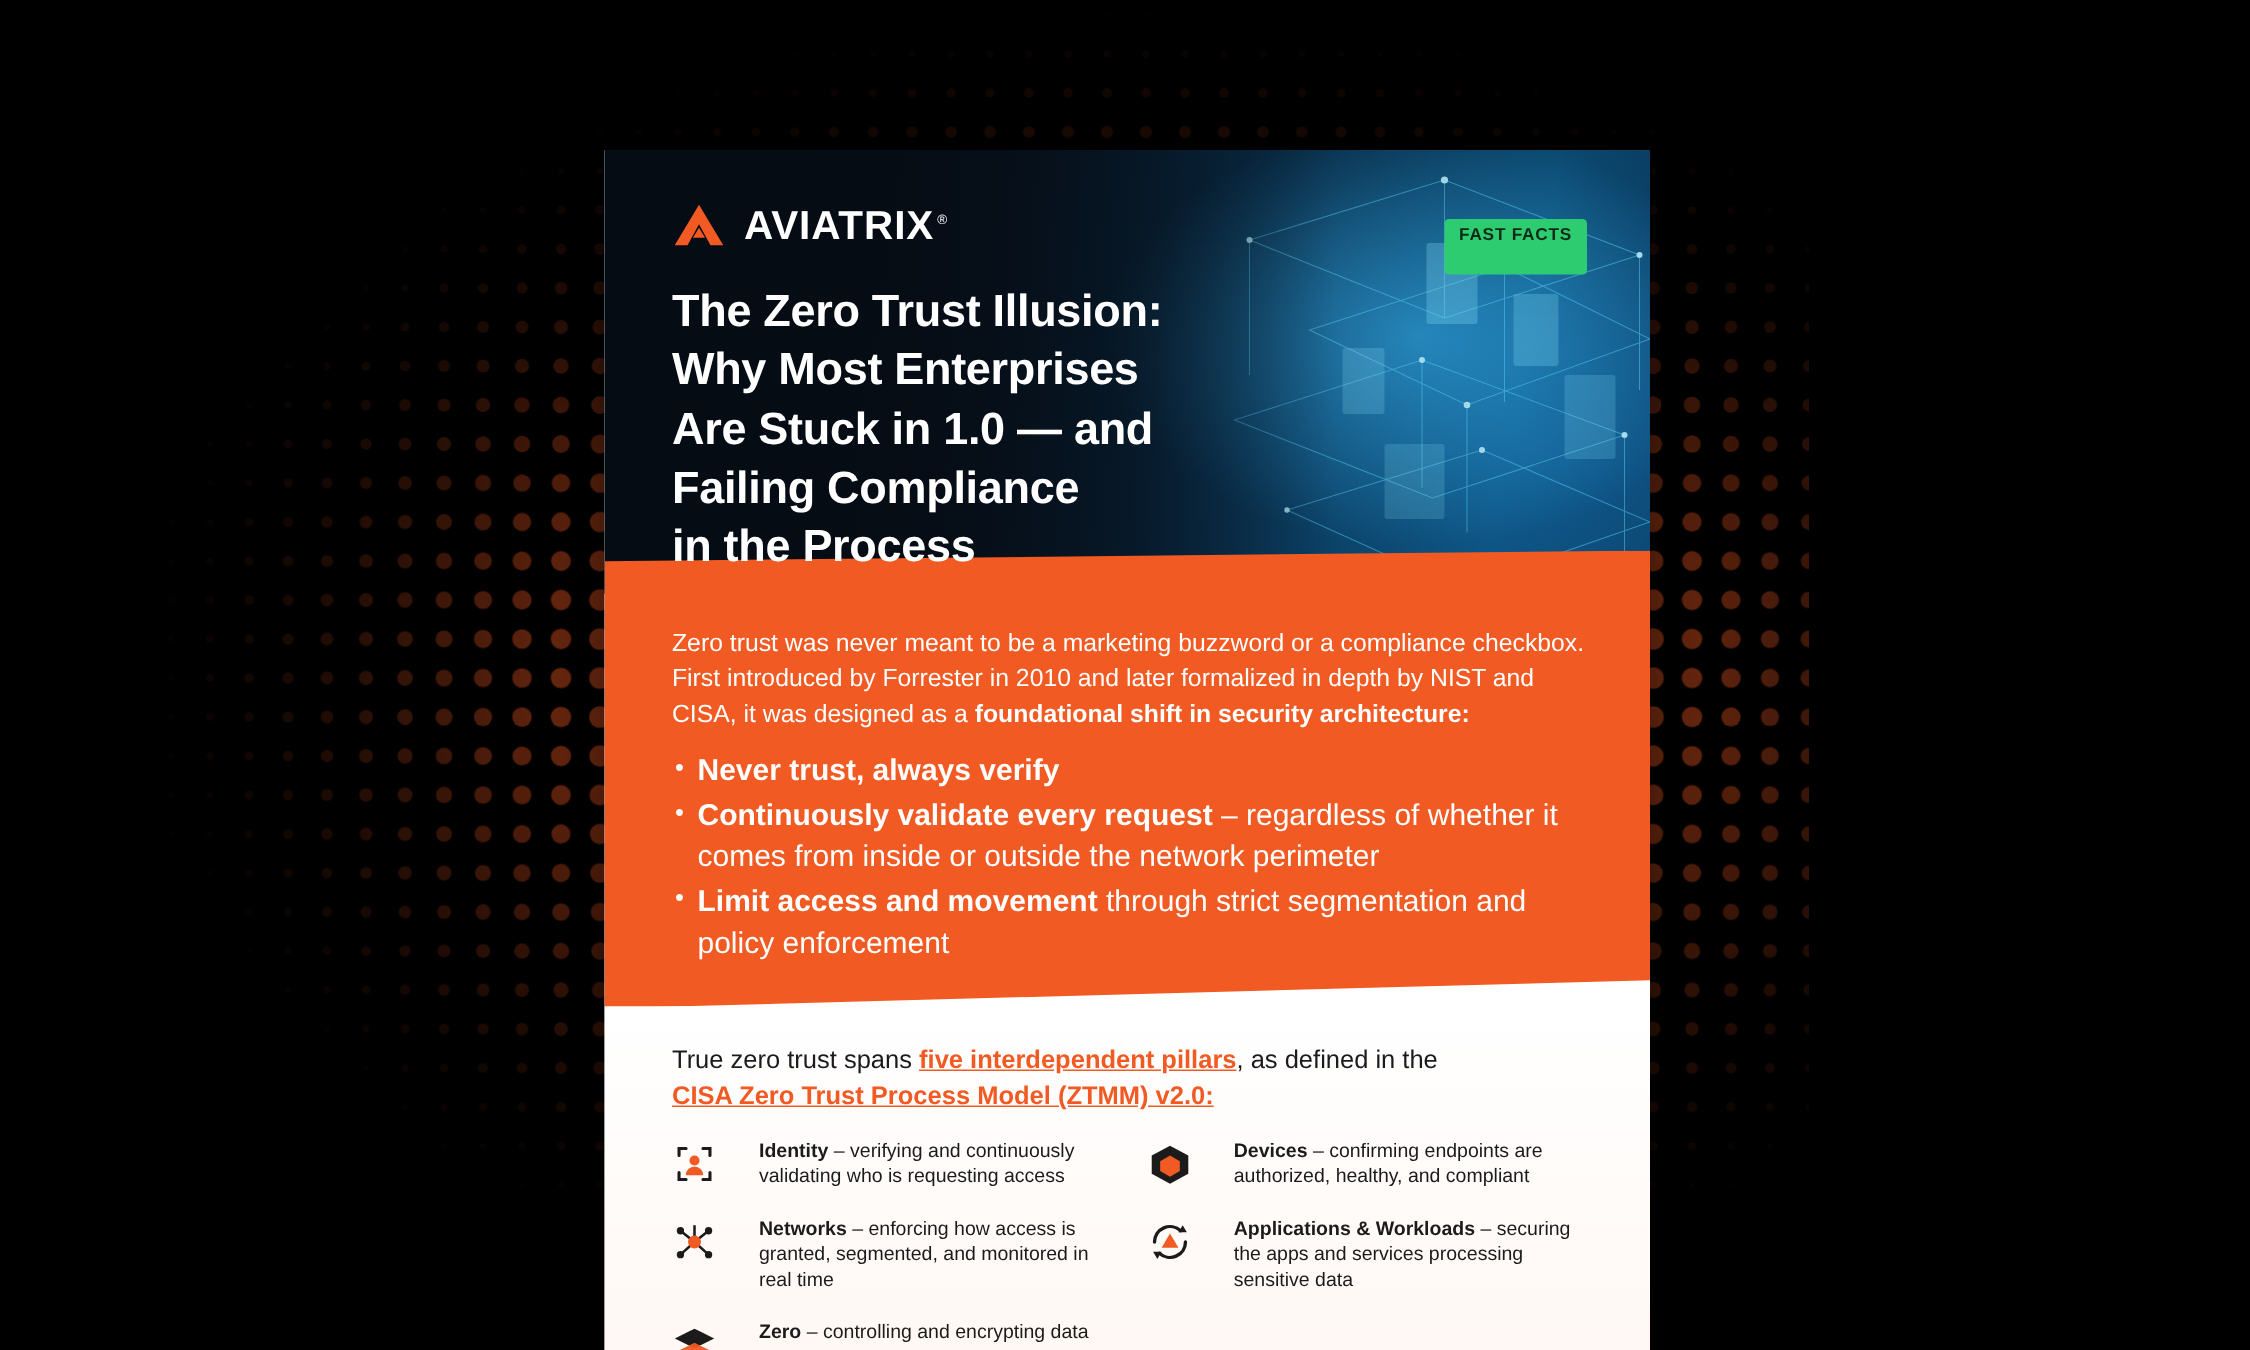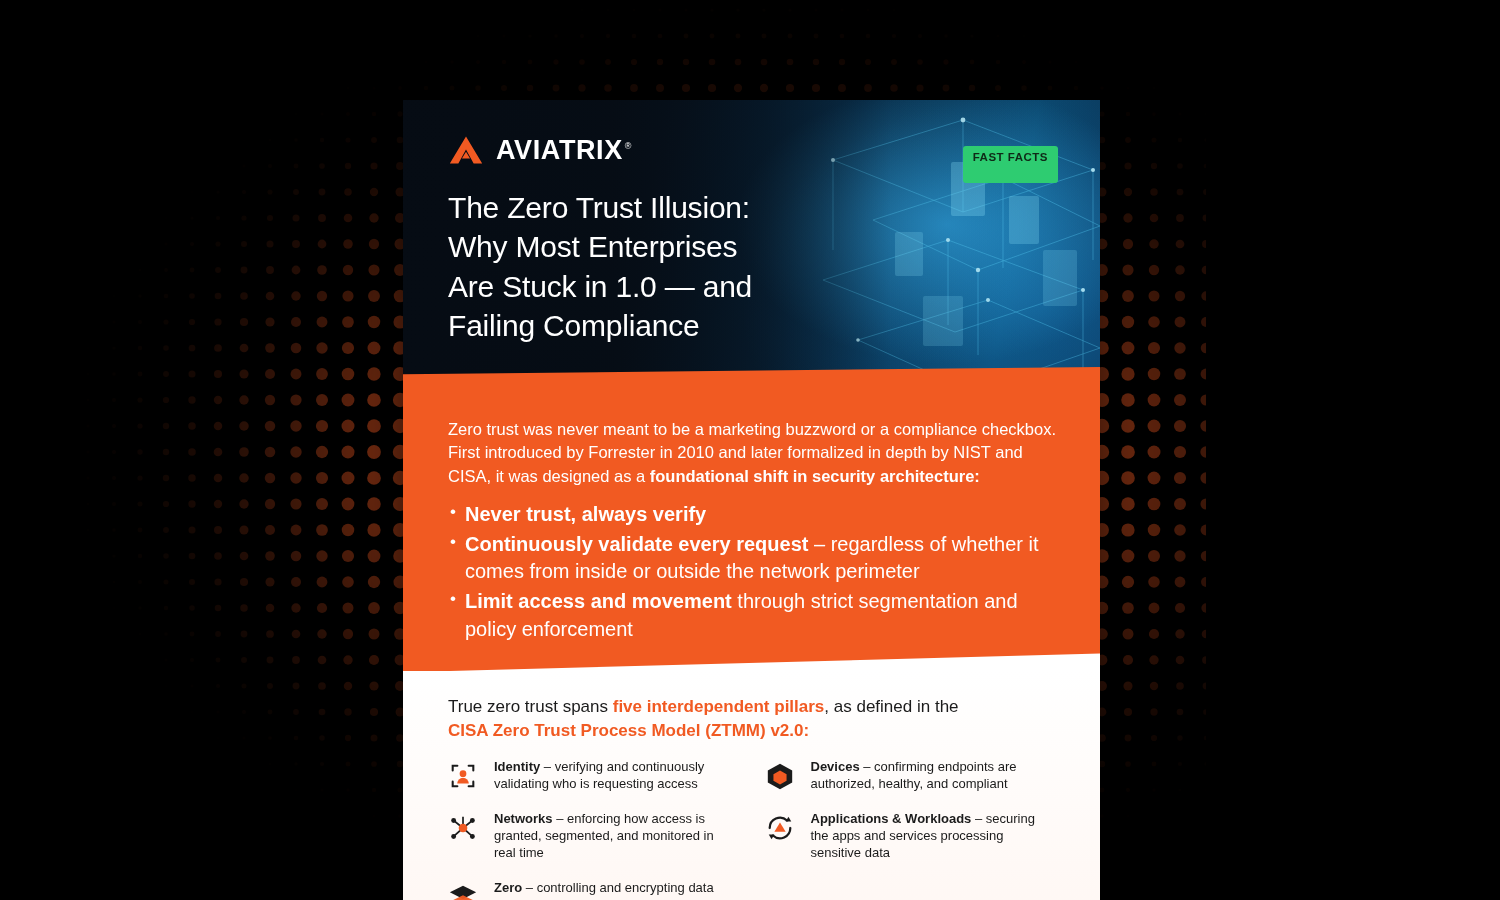--- a/index.html
+++ b/index.html
@@ -106,21 +106,21 @@
     z-index: 6;
   }
 
   .hero-title {
     position: absolute;
     left: 45px; top: 88px;
     width: 390px;
     color: #ffffff;
     font-size: 30px;
     line-height: 1.31;
-    font-weight: normal;
+    font-weight: bold;
     z-index: 5;
     letter-spacing: -0.2px;
   }
 
   
   .intro {
     position: relative;
     background: #f15a22;
     color: #ffffff;
     padding: 22px 38px 26px 45px;
@@ -161,31 +161,31 @@
     padding: 24px 45px 0 45px;
     background: linear-gradient(180deg,#ffffff 0%, #fff7f3 100%);
   }
   .pillars-head {
     font-size: 17px;
     line-height: 1.42;
     color: #1b1b1b;
     font-weight: bold;
     margin-bottom: 16px;
   }
-  .pillars-head .orange { color: #f15a22; }
+  .pillars-head .orange { color: #f15a22; text-decoration: underline; }
   .pillars-head .plain { font-weight: normal; color: #1b1b1b; }
 
   .pillar-cols {
     display: flex;
     gap: 26px;
   }
   .pillar-col { width: 50%; }
   .pillar {
     display: flex;
-    gap: 16px;
+    gap: 28px;
     margin-bottom: 18px;
   }
   .pillar-ico {
     width: 30px; height: 30px;
     flex: 0 0 30px;
     margin-top: 2px;
   }
   .pillar-txt {
     font-size: 13px;
     line-height: 1.30;
@@ -1827,20 +1827,21 @@
         <span class="logo-text"><span>AVIATRIX</span><span class="logo-tm">®</span></span>
       </div>
 
       <div class="fast-facts">FAST FACTS</div>
 
       <div class="hero-title">
         <div>The Zero Trust Illusion:</div>
         <div>Why Most Enterprises</div>
         <div>Are Stuck in 1.0 — and</div>
         <div>Failing Compliance</div>
+        <div>in the Process</div>
       </div>
 
       <div class="hero-notch"></div>
     </div>
 
     <div class="intro">
       <p class="intro-lead"><span>Zero trust was never meant to be a marketing buzzword or a compliance checkbox. First introduced by Forrester in 2010 and later formalized in depth by NIST and CISA, it was designed as a </span><b>foundational shift in security architecture:</b></p>
       <ul class="bullets">
         <li><b>Never trust, always verify</b><span></span></li>
         <li><b>Continuously validate every request</b><span> – regardless of whether it comes from inside or outside the network perimeter</span></li>

